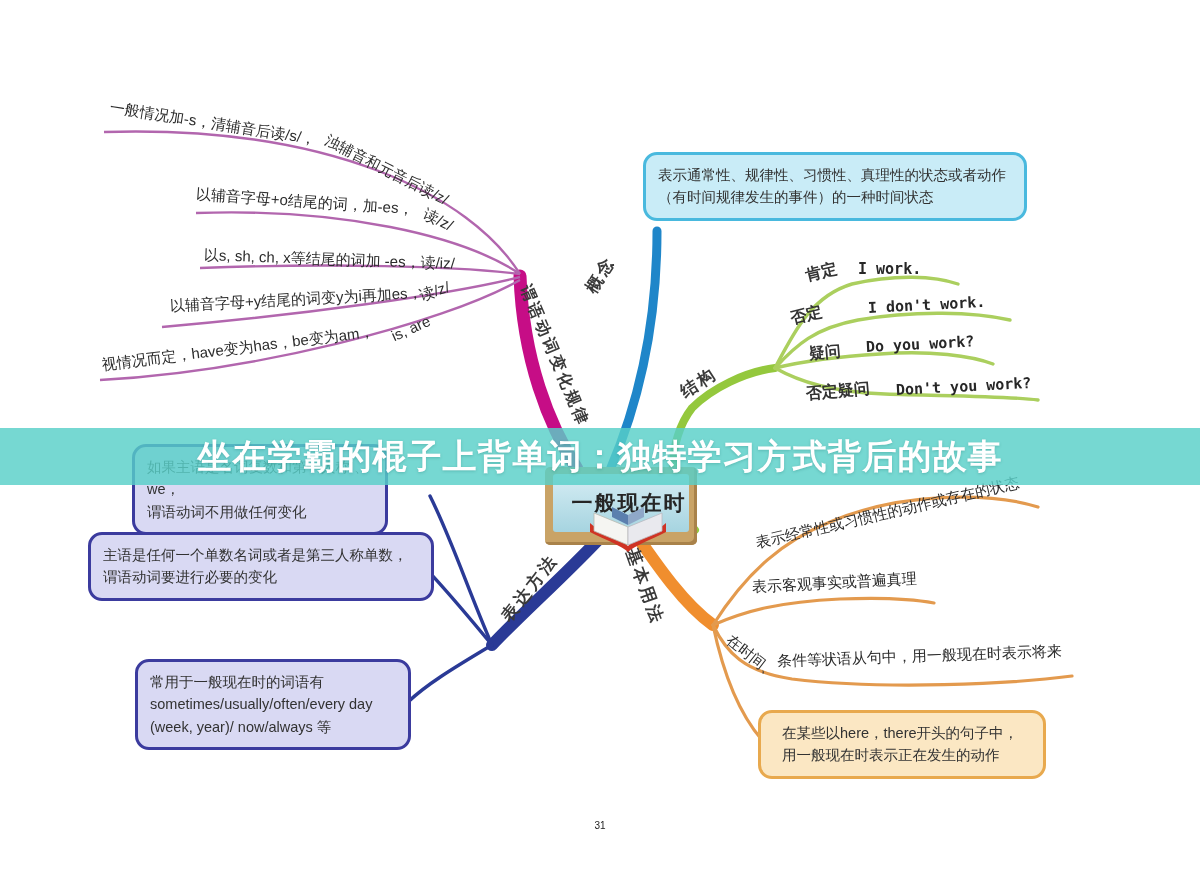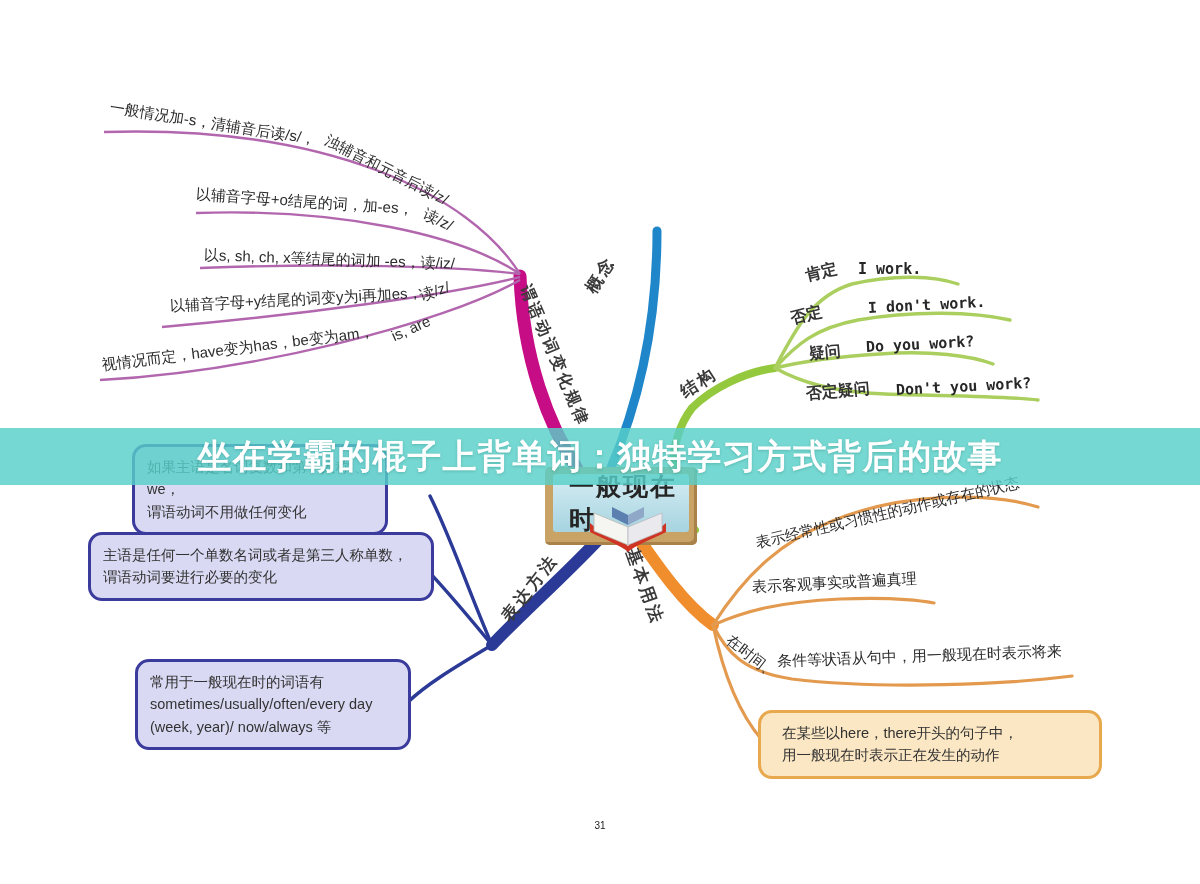--- a/index.html
+++ b/index.html
@@ -14,21 +14,21 @@
   .stype{position:absolute;white-space:nowrap;font-size:16px;font-weight:600;color:#333;z-index:2;transform-origin:left center;}
   .box{position:absolute;z-index:2;box-sizing:border-box;border-radius:14px;
        font-size:14.5px;line-height:1.55;white-space:pre-line;color:#323232;padding:9px 12px;}
   .box-cyan{background:#c9ecf7;border:3px solid #49b9de;}
   .box-purple{background:#d9d9f3;border:3px solid #3b3b9e;}
   .box-orange{background:#fbe7c3;border:3px solid #e8a94e;}
   #chalkboard{position:absolute;left:545px;top:467px;width:152px;height:78px;background:#c9a366;
               border-radius:5px;z-index:3;box-shadow:inset -3px -3px 0 #a9824a;}
   #chalkboard-face{position:absolute;left:8px;top:7px;right:8px;bottom:13px;border-radius:3px;
               background:linear-gradient(#d6edf4,#a6d4e0);display:flex;align-items:center;justify-content:center;
-              font-size:25px;font-weight:700;color:#252525;letter-spacing:2px;padding-left:16px;}
+              font-size:21px;font-weight:700;color:#252525;letter-spacing:2px;padding-left:16px;}
   #book-icon{position:absolute;left:584px;top:505px;z-index:4;}
   #banner{position:absolute;left:0;top:428px;width:1200px;height:57px;background:rgba(88,208,200,0.82);z-index:6;
           display:flex;align-items:center;justify-content:center;}
   #banner-text{font-size:34px;font-weight:700;color:#ffffff;letter-spacing:1px;white-space:nowrap;
           text-shadow:0 1px 3px rgba(0,90,85,0.25);}
   #page-num{position:absolute;left:560px;top:820px;width:80px;text-align:center;font-size:10px;color:#222;z-index:2;}
 </style>
 </head>
 <body>
 
@@ -68,20 +68,22 @@
   <span class="leaf" style="left:196px;top:185px;transform:rotate(4deg);">以辅音字母+o结尾的词，加-es，</span>
   <span class="leaf" style="left:424px;top:204px;transform:rotate(26deg);">读/z/</span>
   <span class="leaf" style="left:204px;top:246px;transform:rotate(2deg);">以s, sh, ch, x等结尾的词加 -es，读/iz/</span>
   <span class="leaf" style="left:170px;top:297px;transform:rotate(-3deg);">以辅音字母+y结尾的词变y为i再加es，</span>
   <span class="leaf" style="left:420px;top:287px;transform:rotate(-18deg);">读/z/</span>
   <span class="leaf" style="left:102px;top:356px;transform:rotate(-7deg);">视情况而定，have变为has，be变为am，</span>
   <span class="leaf" style="left:392px;top:328px;transform:rotate(-24deg);">is, are</span>
   <span class="blabel" style="left:534px;top:282px;transform:rotate(67deg);transform-origin:left top;font-size:16px;">谓语动词变化规律</span>
 
   <span class="blabel" style="left:590px;top:280px;transform:rotate(-58deg);">概念</span>
+  <div class="box box-cyan" style="left:643px;top:152px;width:384px;">表示通常性、规律性、习惯性、真理性的状态或者动作
+（有时间规律发生的事件）的一种时间状态</div>
 
   <span class="blabel" style="left:682px;top:382px;transform:rotate(-33deg);">结构</span>
   <span class="stype" style="left:806px;top:266px;transform:rotate(-14deg);">肯定</span>
   <span class="example" style="left:858px;top:260px;">I work.</span>
   <span class="stype" style="left:791px;top:309px;transform:rotate(-14deg);">否定</span>
   <span class="example" style="left:868px;top:299px;transform:rotate(-3deg);">I don't work.</span>
   <span class="stype" style="left:809px;top:344px;transform:rotate(-5deg);">疑问</span>
   <span class="example" style="left:866px;top:338px;transform:rotate(-3deg);">Do you work?</span>
   <span class="stype" style="left:806px;top:384px;transform:rotate(-5deg);">否定疑问</span>
   <span class="example" style="left:896px;top:381px;transform:rotate(-3deg);">Don't you work?</span>
@@ -93,21 +95,21 @@
 sometimes/usually/often/every day
 (week, year)/ now/always 等</div>
   <div class="box box-purple" style="left:88px;top:532px;width:346px;">主语是任何一个单数名词或者是第三人称单数，
 谓语动词要进行必要的变化</div>
 
   <span class="blabel" style="left:642px;top:545px;transform:rotate(70deg);transform-origin:left top;">基本用法</span>
   <span class="leaf" style="left:756px;top:534px;transform:rotate(-13deg);">表示经常性或习惯性的动作或存在的状态</span>
   <span class="leaf" style="left:752px;top:578px;transform:rotate(-3deg);">表示客观事实或普遍真理</span>
   <span class="leaf" style="left:728px;top:629px;transform:rotate(38deg);">在时间、</span>
   <span class="leaf" style="left:777px;top:652px;transform:rotate(-2deg);">条件等状语从句中，用一般现在时表示将来</span>
-  <div class="box box-orange" style="left:758px;top:710px;width:344px;padding-left:21px;">在某些以here，there开头的句子中，
+  <div class="box box-orange" style="left:758px;top:710px;width:288px;padding-left:21px;">在某些以here，there开头的句子中，
 用一般现在时表示正在发生的动作</div>
 
   <div id="chalkboard">
     <div id="chalkboard-face">一般现在时</div>
   </div>
   <svg id="book-icon" width="88" height="48" viewBox="0 0 88 48">
     <path d="M 6 18 C 20 30, 38 36, 44 41 C 50 36, 68 30, 82 18 L 82 27 C 66 35, 50 41, 44 47 C 38 41, 22 35, 6 27 Z" fill="#cf3324"></path>
     <path d="M 10 8 L 44 22 L 44 40 L 10 26 Z" fill="#f5f5f2" stroke="#b9b9b0" stroke-width="0.8"></path>
     <path d="M 78 8 L 44 22 L 44 40 L 78 26 Z" fill="#e9e9ee" stroke="#b9b9c0" stroke-width="0.8"></path>
     <path d="M 28 2 L 44 10 L 44 20 L 28 12 Z" fill="#5b7fae"></path>

